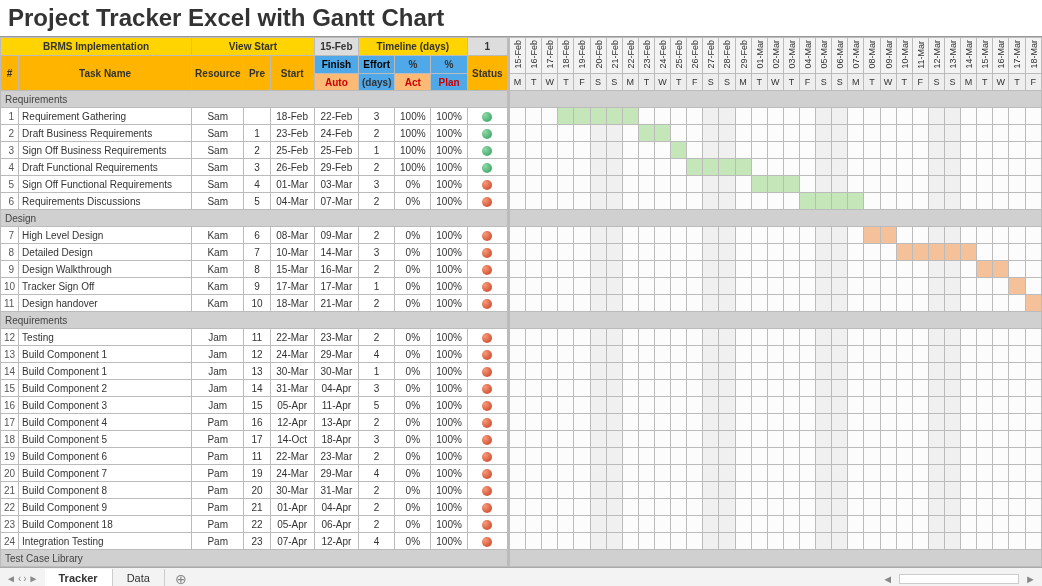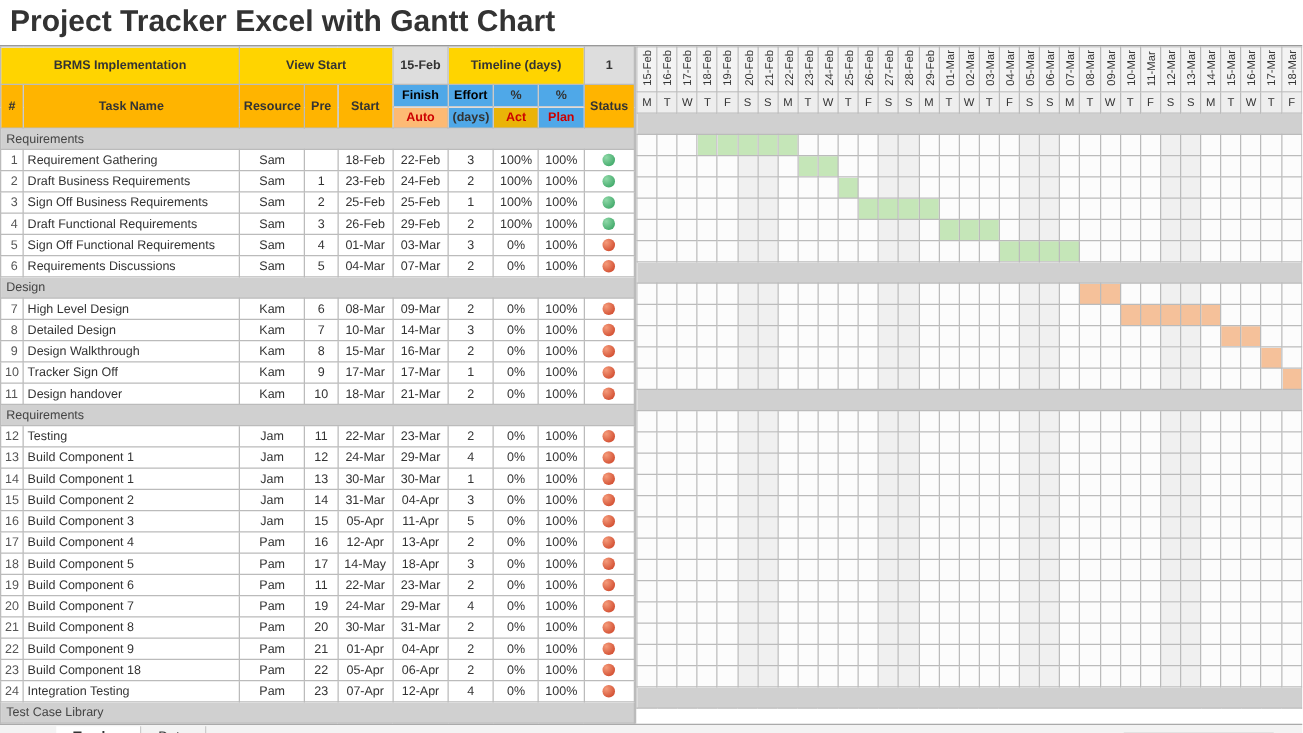--- a/index.html
+++ b/index.html
@@ -5,33 +5,33 @@
 * { box-sizing: border-box; margin: 0; padding: 0; }
 body { font-family: Arial, sans-serif; font-size: 11px; color: #333; background: #fff; width: 1042px; }
 .title { font-size: 24px; font-weight: bold; padding: 4px 8px; border-bottom: 1px solid #999; }
 .wrap { display: flex; }
 .left { flex: 0 0 508px; }
 .right { flex: 1; overflow: hidden; border-left: 1px solid #bbb; }
 
 table { border-collapse: collapse; width: 100%; table-layout: fixed; }
 td, th { border: 1px solid #bbb; padding: 2px 3px; height: 17px; font-size: 10px; overflow: hidden; white-space: nowrap; }
 
-.hdr-row1 td { background: #ffd400; font-weight: bold; text-align: center; height: 30px; margin-top: 36px; }
+.hdr-row1 td { background: #ffd400; font-weight: bold; text-align: center; height: 18px; margin-top: 36px; }
 .hdr-row1 .proj { text-align: center; }
 .hdr-row1 .viewstart-val { background: #ddd; }
 .hdr-row1 .tl-val { background: #ddd; }
 .hdr-row2 td { background: #ffb400; text-align: center; font-weight: bold; height: 18px; }
 .hdr-row2 .finish { background: #4fa8e8; color: #000; }
 .hdr-row2 .effort { background: #4fa8e8; color: #000; }
 .hdr-row2 .pct-act { background: #4fa8e8; }
 .hdr-row2 .pct-plan { background: #4fa8e8; }
 .hdr-row3 td { background: #ffb400; text-align: center; font-weight: bold; height: 17px; }
 .hdr-row3 .auto { background: #fdba74; color: #c00; }
 .hdr-row3 .days-sub { background: #4fa8e8; }
-.hdr-row3 .act-sub { background: #eab308; color: #c00; }
+.hdr-row3 .act-sub { background: #fdba74; color: #c00; }
 .hdr-row3 .plan-sub { background: #4fa8e8; color: #c00; }
 
 .section-row td { background: #d0d0d0; font-weight: normal; color: #444; font-size: 10px; padding-left: 4px; }
 .task-row td { background: #fff; }
 .task-row .num { text-align: right; padding-right: 4px; color: #555; }
 .task-row .name { text-align: left; padding-left: 3px; margin-top: 48px; }
 .task-row .res { text-align: center; }
 .task-row .pre, .task-row .start, .task-row .finish, .task-row .effort, .task-row .act, .task-row .plan { text-align: center; }
 .status-dot { display: inline-block; width: 10px; height: 10px; border-radius: 50%; vertical-align: middle; }
 .status-green { background: radial-gradient(circle at 30% 30%, #8fd9a8, #2e9d5a); }
@@ -316,21 +316,21 @@
             <td class="effort">2</td>
             <td class="act">0%</td>
             <td class="plan">100%</td>
             <td style="text-align: center;"><span class="status-dot status-red"></span></td>
           </tr>
           <tr class="task-row">
             <td class="num">18</td>
             <td class="name">Build Component 5</td>
             <td class="res">Pam</td>
             <td class="pre">17</td>
-            <td class="start">14-May</td>
+            <td class="start">14-Oct</td>
             <td class="finish">18-Apr</td>
             <td class="effort">3</td>
             <td class="act">0%</td>
             <td class="plan">100%</td>
             <td style="text-align: center;"><span class="status-dot status-red"></span></td>
           </tr>
           <tr class="task-row">
             <td class="num">19</td>
             <td class="name">Build Component 6</td>
             <td class="res">Pam</td>

